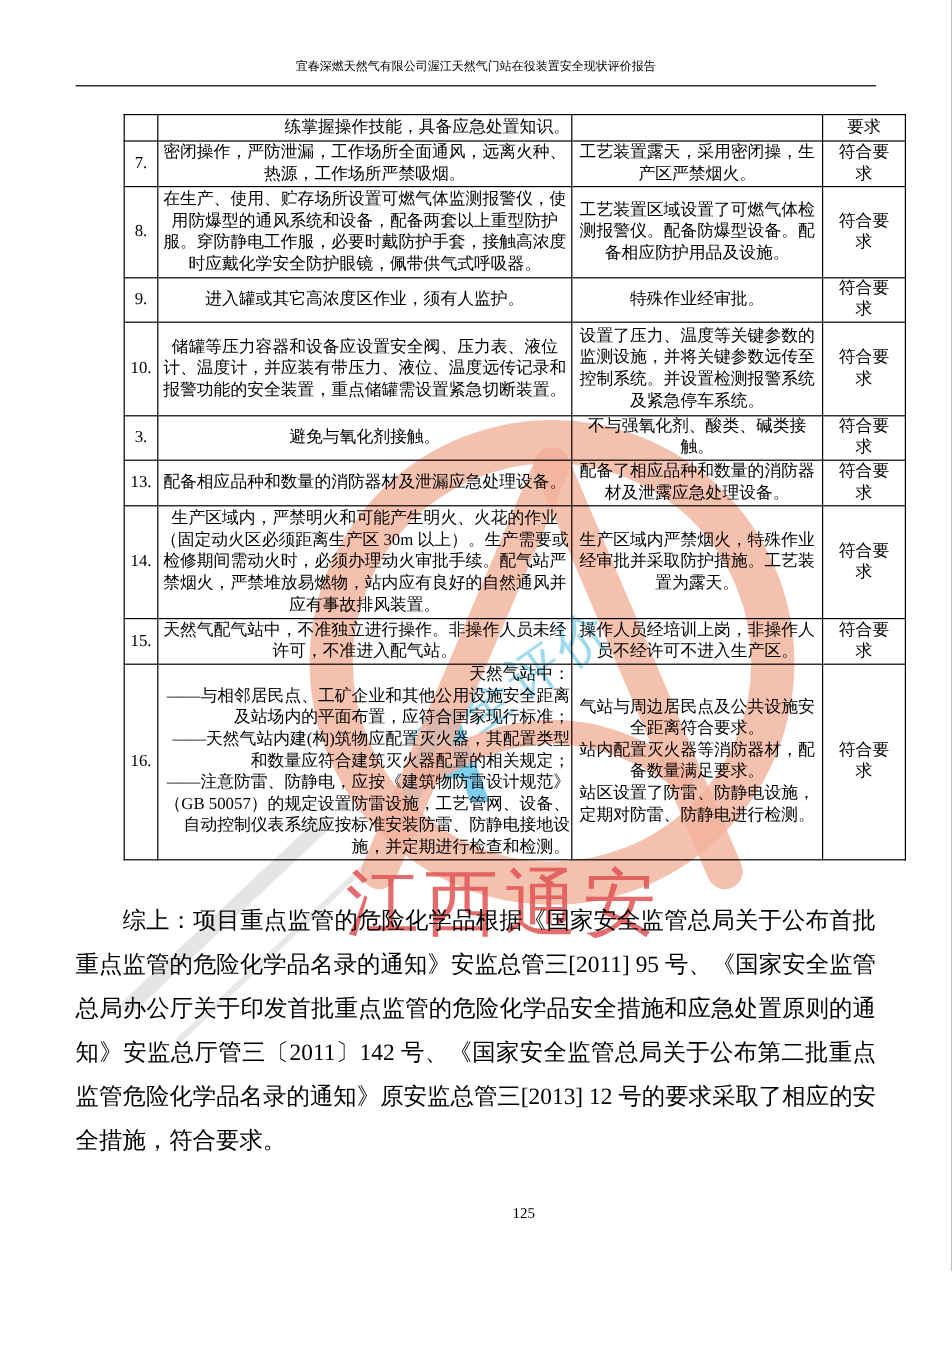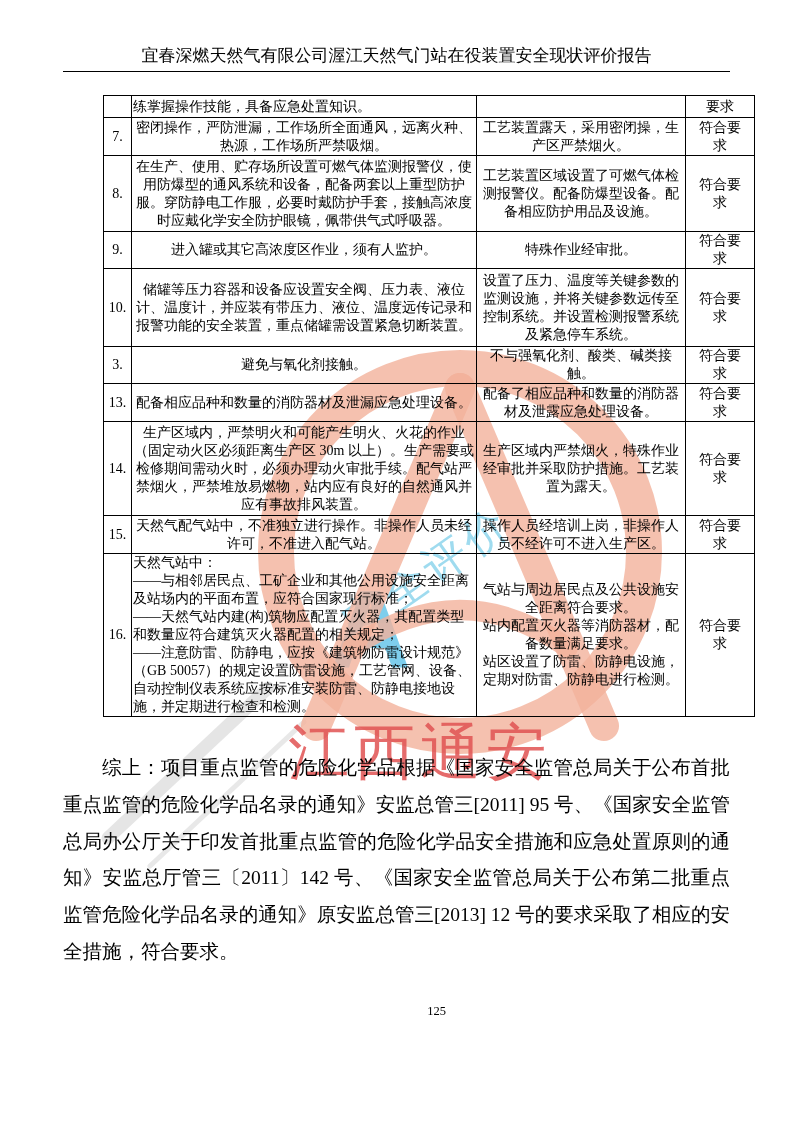--- a/index.html
+++ b/index.html
@@ -10,21 +10,21 @@
     background:#ffffff;
     font-family:"Liberation Serif","DejaVu Serif",serif;
     color:#000;
     overflow:hidden;
   }
   .watermark { position:absolute; left:0; top:0; z-index:0; }
   .content { position:absolute; inset:0; z-index:1; }
 
   .doc-header {
     position:absolute; top:46px; left:63px; width:667px;
-    text-align:center; font-size:17px; line-height:20px;
+    text-align:center; font-size:10px; line-height:20px;
     padding-bottom:5px; border-bottom:1.4px solid #000;
   }
 
   table.req-table {
     position:absolute; top:95px; left:103px; width:623px;
     border-collapse:collapse; table-layout:fixed;
     font-size:14px; line-height:18px;
     background:transparent;
   }
   .req-table td {
@@ -32,21 +32,21 @@
     padding:0 1px;
     vertical-align:middle;
     text-align:center;
     overflow:hidden;
     word-break:break-all;
   }
   .req-table td.c-num  { width:25px; }
   .req-table td.c-req  { width:342px; }
   .req-table td.c-act  { width:206px; }
   .req-table td.c-con  { width:50px; padding:0 9px; }
-  .req-table td.al { text-align:left; }
+  .req-table td.al { text-align:right; }
   .req-table td.ml { white-space:pre-line; }
 
   .summary {
     position:absolute; top:750px; left:63px; width:667px;
     font-size:19.5px; line-height:36.8px;
     text-align:justify; text-indent:2em;
     word-break:break-all;
   }
 
   .page-number {

